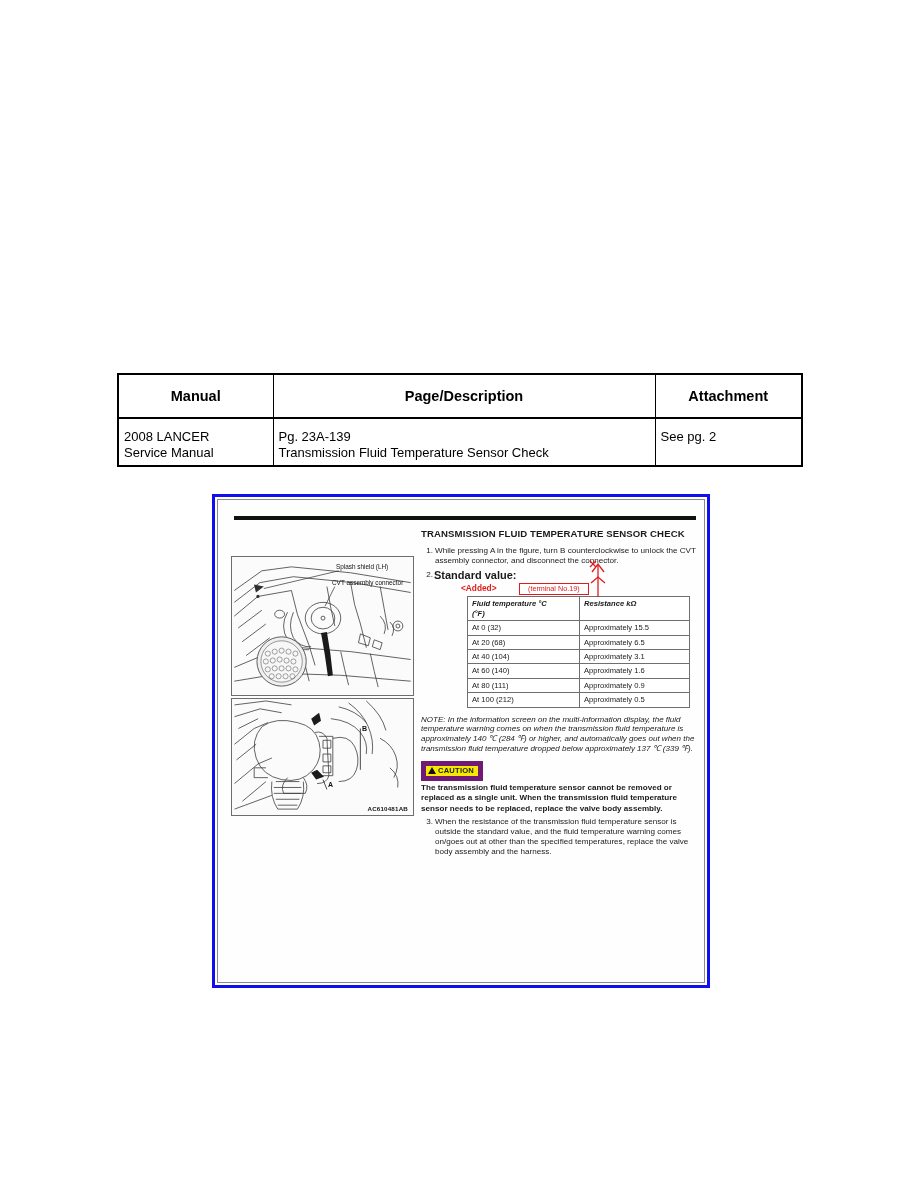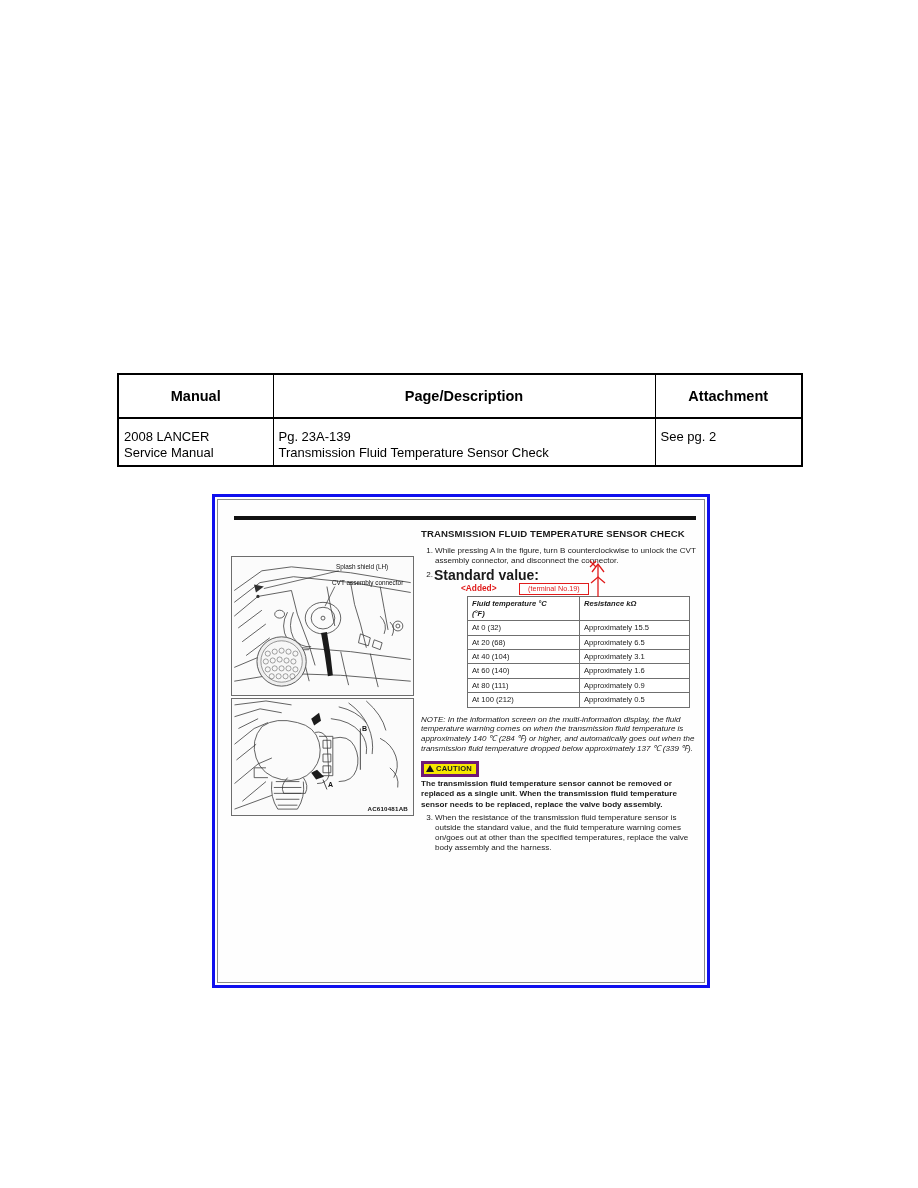--- a/index.html
+++ b/index.html
@@ -138,21 +138,21 @@
   ol.steps > li .num {
     position: absolute;
     left: 0;
     top: 0;
     width: 12px;
     text-align: right;
   }
   .std-value {
     font-weight: bold;
     margin: 4px 0 3px 13px;
-    font-size: 14px;
+    font-size: 11px;
   }
 
   
   .annot-row {
     position: relative;
     height: 11px;
   }
   .added-label {
     position: absolute;
     left: 40px;
@@ -212,21 +212,21 @@
     font-style: italic;
     margin: 7px 0 0 0;
     font-size: 8px;
     line-height: 9.9px;
   }
 
   
   .caution-badge {
     display: inline-block;
     background: #f7e800;
-    border: 3px solid #701a75;
+    border: 5px solid #701a75;
     font-size: 7.6px;
     font-weight: bold;
     padding: 0 4px 0 2px;
     line-height: 10px;
     margin: 7px 0 2px 0;
     letter-spacing: 0.2px;
   }
   .caution-badge .tri {
     display: inline-block;
     width: 0; height: 0;

